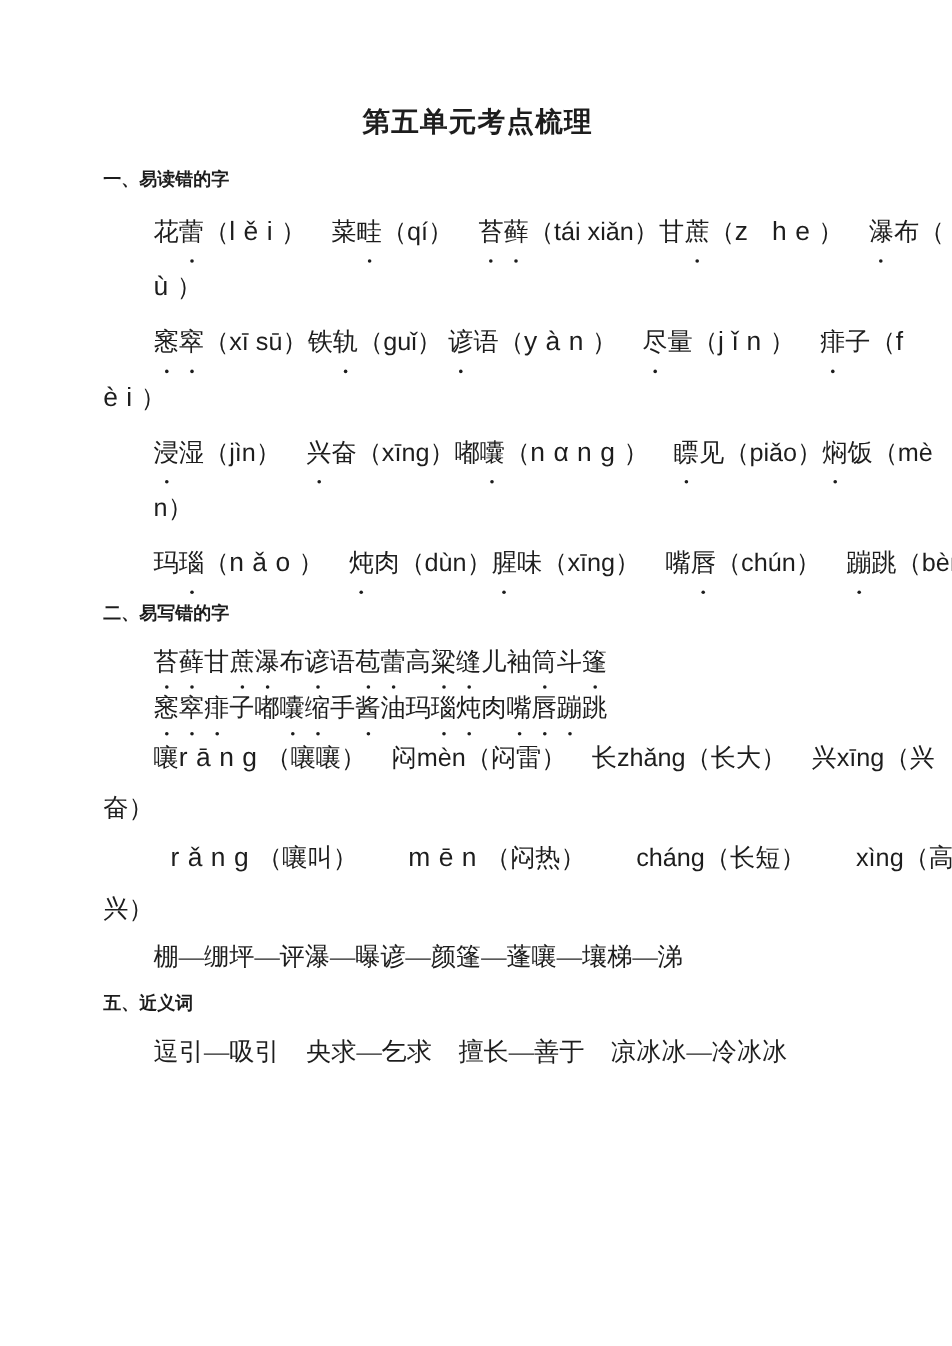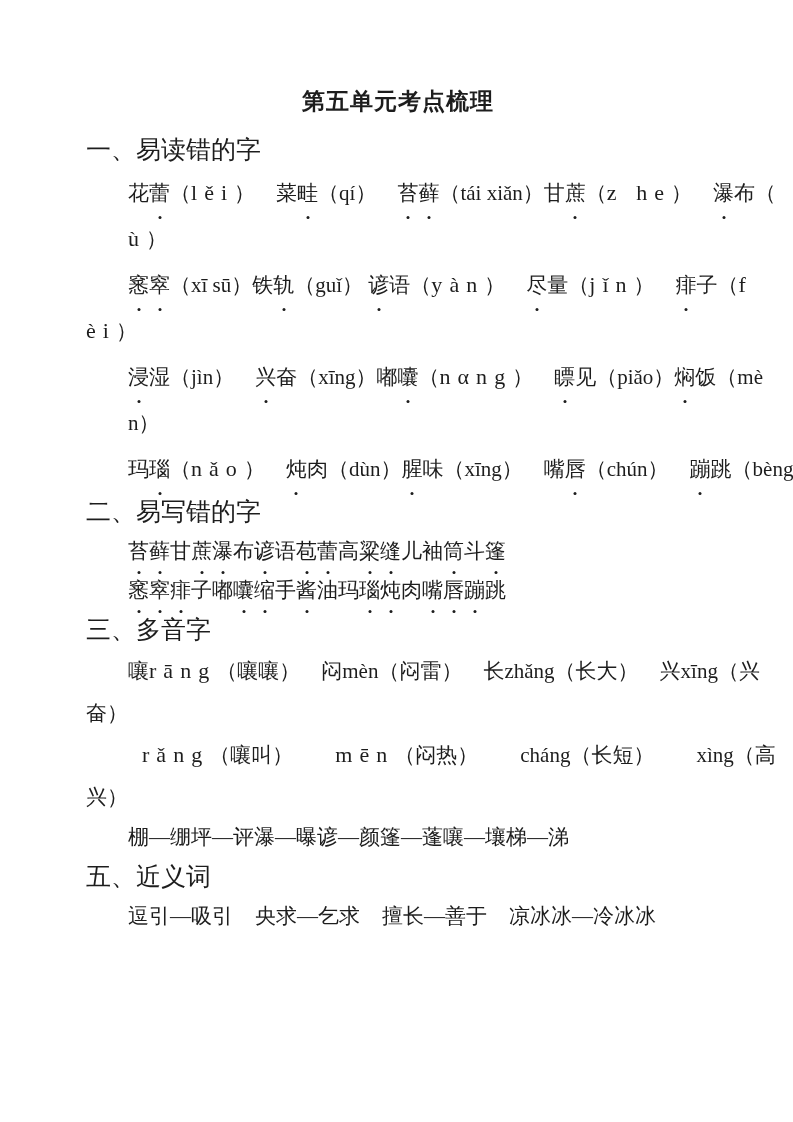--- a/index.html
+++ b/index.html
@@ -7,35 +7,35 @@
     width:793px;height:1122px;background:#ffffff;color:#1d1d1d;
     font-family:"Liberation Serif","DejaVu Serif",serif;
     overflow:hidden;
   }
   .page{box-sizing:border-box;width:793px;height:1084px;padding:88px 83px 16px 86px;}
   .doc-title{
     text-align:center;font-size:23px;font-weight:700;line-height:28px;
     margin-bottom:14px;letter-spacing:1px;
   }
   section{margin:0;}
-  .sec-heading{font-size:25px;font-weight:400;line-height:40px;margin:0;}
+  .sec-heading{font-size:15px;font-weight:700;line-height:40px;margin:0;}
   .line{font-size:21px;white-space:nowrap;}
   
   .sec-0 .line{height:46px;line-height:46px;}
   .sec-1 .line{height:39px;line-height:39px;}
   .sec-2 .line{height:42px;line-height:42px;}
   .sec-3 .line{height:39px;line-height:39px;}
   .sec-4 .line{height:39px;line-height:39px;}
   .indent-0{margin-left:0;}
   .indent-1{margin-left:42px;}
   .indent-2{margin-left:56px;}
   .line.justify{display:flex;white-space:nowrap;}
   .line.gap{display:flex;gap:22px;white-space:nowrap;}
   .seg.h{font-family:"Liberation Serif","DejaVu Serif",serif;}
-  .seg.p,.seg.pw{font-family:Liberation Serif, serif;font-size:21px;}
+  .seg.p,.seg.pw{font-family:Liberation Sans, sans-serif;font-size:21px;}
   .seg.pw{letter-spacing:0.32em;font-size:22px;}
   
   .em-char{position:relative;display:inline-block;}
   .em-char::after{
     content:"";position:absolute;left:50%;bottom:-3px;width:3px;height:3px;
     border-radius:50%;background:currentColor;transform:translateX(-50%);
   }
 </style>
 </head>
 <body>
@@ -78,21 +78,20 @@
           <span class="item"><span class="seg h"><span class="em-char">酱</span></span><span class="seg h">油</span></span>
           <span class="item"><span class="seg h">玛</span><span class="seg h"><span class="em-char">瑙</span></span></span>
           <span class="item"><span class="seg h"><span class="em-char">炖</span></span><span class="seg h">肉</span></span>
           <span class="item"><span class="seg h"><span class="em-char">嘴</span><span class="em-char">唇</span></span></span>
           <span class="item"><span class="seg h"><span class="em-char">蹦</span></span><span class="seg h">跳</span></span>
         </div>
       </div>
   </section>
 
   <section class="sec sec-2">
-    <h2 class="sec-heading">三、多音字</h2>
     <div class="lines">
         <div class="line indent-1"><span class="seg h">嚷</span><span class="seg pw">rāng</span><span class="seg h">（嚷嚷）　</span><span class="seg h">闷</span><span class="seg p">mèn</span><span class="seg h">（闷雷）　</span><span class="seg h">长</span><span class="seg p">zhǎng</span><span class="seg h">（长大）　</span><span class="seg h">兴</span><span class="seg p">xīng</span><span class="seg h">（兴</span></div>
         <div class="line indent-0"><span class="seg h">奋）</span></div>
         <div class="line indent-2"><span class="seg pw">rǎng</span><span class="seg h">（嚷叫）　　</span><span class="seg pw">mēn</span><span class="seg h">（闷热）　　</span><span class="seg p">cháng</span><span class="seg h">（长短）　　</span><span class="seg p">xìng</span><span class="seg h">（高</span></div>
         <div class="line indent-0"><span class="seg h">兴）</span></div>
       </div>
   </section>
 
   <section class="sec sec-3">
     <div class="lines">

